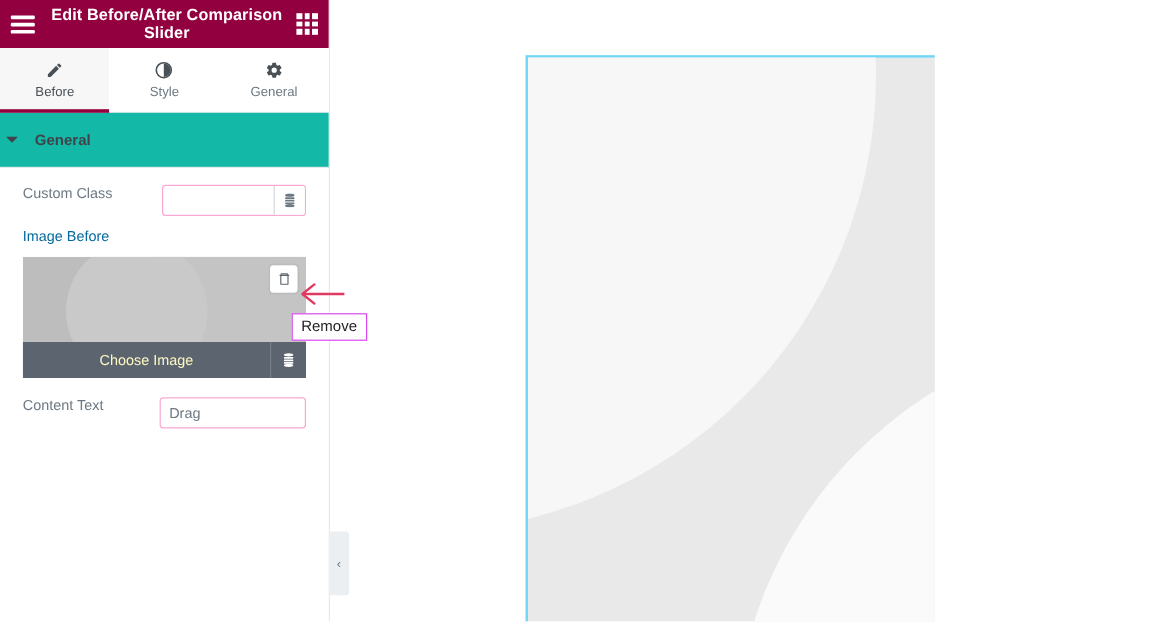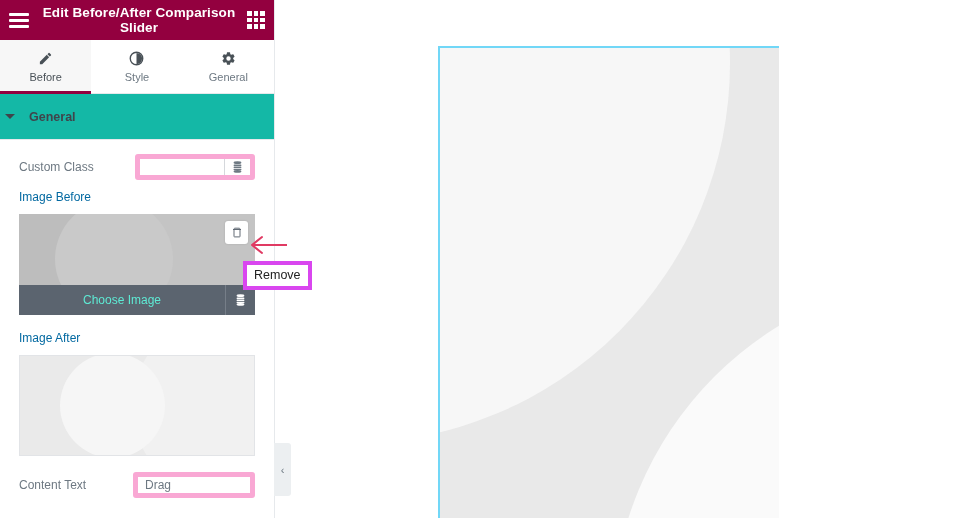--- a/index.html
+++ b/index.html
@@ -134,33 +134,32 @@
     font-size: 12.5px;
     font-weight: bold;
     color: #3f444b;
   }
 
   
   .panel-body { padding: 14px 19px 0 19px; }
 
   .control-row {
     display: flex;
-    align-items: center;
     justify-content: space-between;
     margin-bottom: 10px;
   }
   .ctl-label {
     font-size: 12px;
     color: #6d7882;
   }
   .input-wrap {
     display: flex;
     width: 120px;
     height: 26px;
-    border: 5px solid #f9a8d4;
+    border: 1px solid #f9a8d4;
     border-radius: 3px;
     overflow: hidden;
     background: #ffffff;
   }
   .input-wrap input {
     flex: 1 1 auto;
     border: 0;
     outline: none;
     padding: 0 7px;
     font-size: 12px;
@@ -230,21 +229,21 @@
     left: 0; right: 0; bottom: 0;
     height: 30px;
     background: #5b646f;
     display: flex;
     align-items: stretch;
     cursor: pointer;
   }
   .choose-bar .cb-label {
     flex: 1 1 auto;
     display: flex; align-items: center; justify-content: center;
-    color: #5eead4;
+    color: #fef9c3;
     font-size: 12px;
   }
   .choose-bar .cb-dyn {
     flex: 0 0 30px;
     border-left: 1px solid #767e88;
     display: flex; align-items: center; justify-content: center;
     cursor: pointer;
   }
 
   
@@ -271,21 +270,21 @@
     width: 180px; height: 180px;
     border-radius: 50%;
     background: #f1f1f1;
   }
 
   
   .tooltip {
     position: absolute;
     left: 243px; top: 261px;
     background: #ffffff;
-    border: 4px solid #d946ef;
+    border: 1px solid #d946ef;
     color: #222222;
     font-size: 12.5px;
     padding: 3px 7px 4px 7px;
     white-space: nowrap;
     z-index: 30;
   }
   .arrow-annot {
     position: absolute;
     left: 248px; top: 232px;
     width: 40px; height: 26px;
@@ -450,27 +449,20 @@
                 <rect x="1.8" y="4.6" width="10.4" height="1.9" rx=".6"></rect>
                 <rect x="1.8" y="7.4" width="10.4" height="1.9" rx=".6"></rect>
                 <rect x="1.8" y="10.2" width="10.4" height="1.9" rx=".6"></rect>
                 <ellipse cx="7" cy="13.9" rx="5.2" ry="1.8"></ellipse>
               </svg>
             </span>
           </div>
         </div>
       </div>
 
-      <div class="media-block">
-        <span class="field-label">Image After</span>
-        <div class="after-box">
-          <div class="ph-corner"></div>
-          <div class="ph-circle"></div>
-        </div>
-      </div>
 
       <div class="control-row">
         <span class="ctl-label">Content Text</span>
         <span class="input-wrap" style="width:122px">
           <input type="text" value="Drag" style="">
         </span>
       </div>
 
     </div>
   </div>

